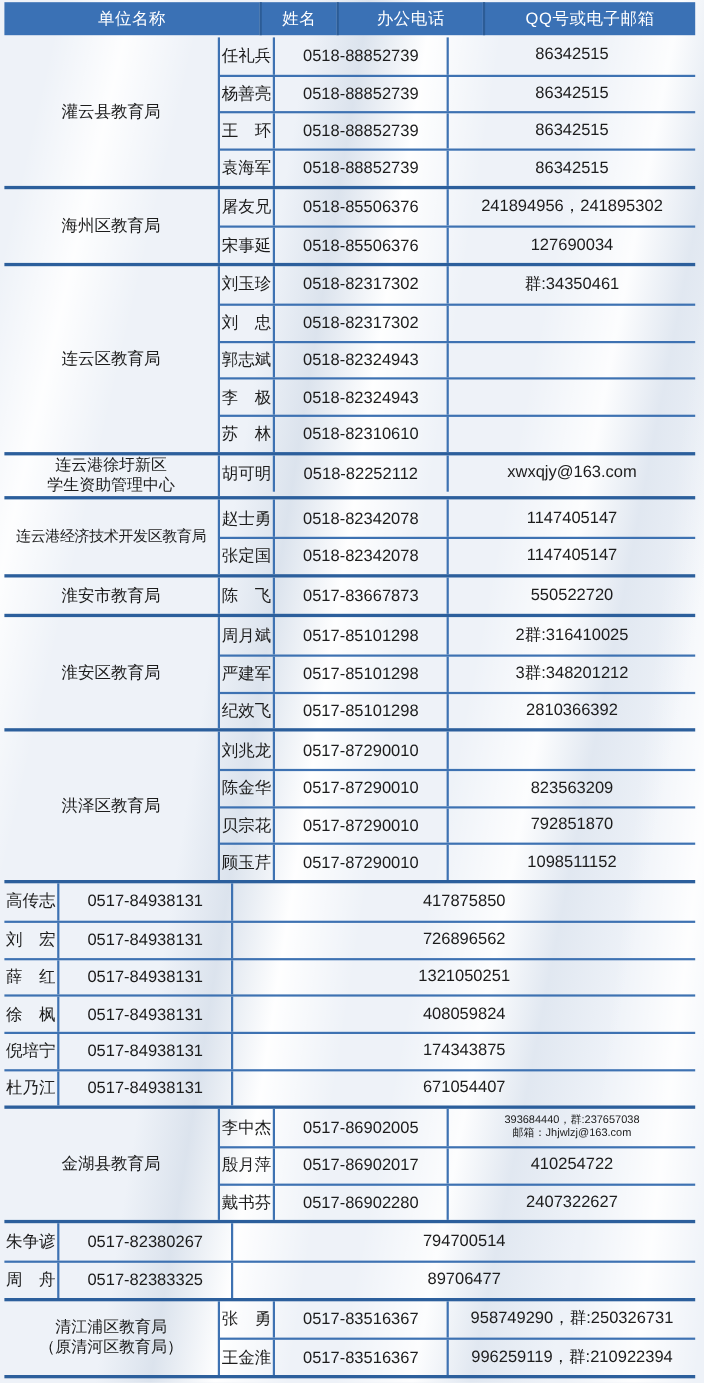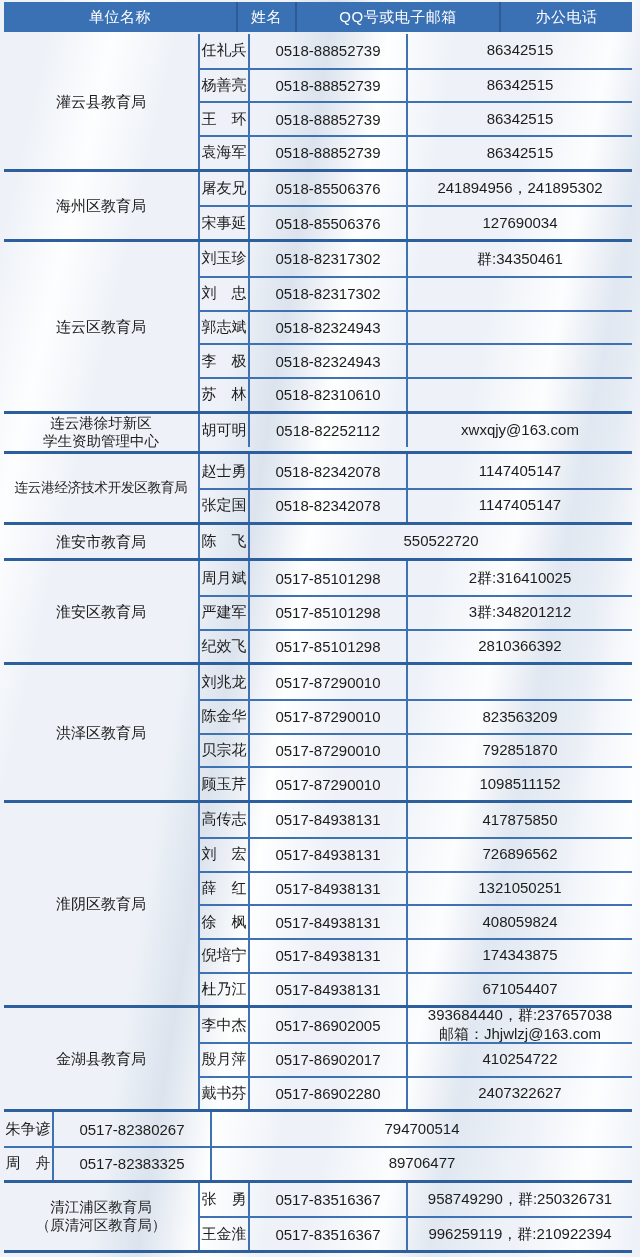--- a/index.html
+++ b/index.html
@@ -37,21 +37,21 @@
     background:var(--header-bg);
     color:#fff;
     font-size:15px;
     display:flex;
     align-items:center;
     justify-content:center;
     letter-spacing:.5px;
   }
   .hcell + .hcell{border-left:2px solid var(--header-div);}
   .c-unit{width:232px;}
-  .c-name{width:59px;}
+  .c-name{width:70px;}
   .c-phone{width:133px;}
   .c-qq{flex:1;}
   .groups{border-bottom:3px solid var(--group-line);}
   .group{display:flex;}
   .group + .group{border-top:3px solid var(--group-line);}
   .unitcell{
     width:196px;
     border-right:2px solid var(--row-line);
     display:flex;
     flex-direction:column;
@@ -69,31 +69,31 @@
   .cell{
     display:flex;
     align-items:center;
     justify-content:center;
     font-size:15px;
     overflow:hidden;
   }
   .cell.name{width:50px;border-right:2px solid var(--row-line);}
   .cell.phone{width:158px;border-right:2px solid var(--row-line);}
   .cell.qq{flex:1;flex-direction:column;line-height:1.25;}
-  .cell.qq.small{font-size:15px;}
+  .cell.qq.small{font-size:10px;}
 </style>
 </head>
 <body>
 
 <div class="table">
   <div class="header">
       <div class="hcell c-unit">单位名称</div>
       <div class="hcell c-name">姓名</div>
+      <div class="hcell c-phone">办公电话</div>
       <div class="hcell c-qq">QQ号或电子邮箱</div>
-      <div class="hcell c-phone">办公电话</div>
     </div>
   <div class="groups">
       <div class="group">
         <div class="unitcell">
           <span>灌云县教育局</span>
         </div>
         <div class="rows">
           <div class="row">
             <div class="cell name">任礼兵</div>
             <div class="cell phone">0518-88852739</div>
@@ -215,20 +215,21 @@
           </div>
         </div>
       </div>
       <div class="group">
         <div class="unitcell">
           <span>淮安市教育局</span>
         </div>
         <div class="rows">
           <div class="row">
             <div class="cell name">陈　飞</div>
+            <div class="cell phone">0517-83667873</div>
             <div class="cell qq">
               <span>550522720</span>
             </div>
           </div>
         </div>
       </div>
       <div class="group">
         <div class="unitcell">
           <span>淮安区教育局</span>
         </div>
@@ -282,23 +283,20 @@
           <div class="row">
             <div class="cell name">顾玉芹</div>
             <div class="cell phone">0517-87290010</div>
             <div class="cell qq">
               <span>1098511152</span>
             </div>
           </div>
         </div>
       </div>
       <div class="group">
-        <div class="unitcell">
-          <span>淮阴区教育局</span>
-        </div>
         <div class="rows">
           <div class="row">
             <div class="cell name">高传志</div>
             <div class="cell phone">0517-84938131</div>
             <div class="cell qq">
               <span>417875850</span>
             </div>
           </div>
           <div class="row">
             <div class="cell name">刘　宏</div>

